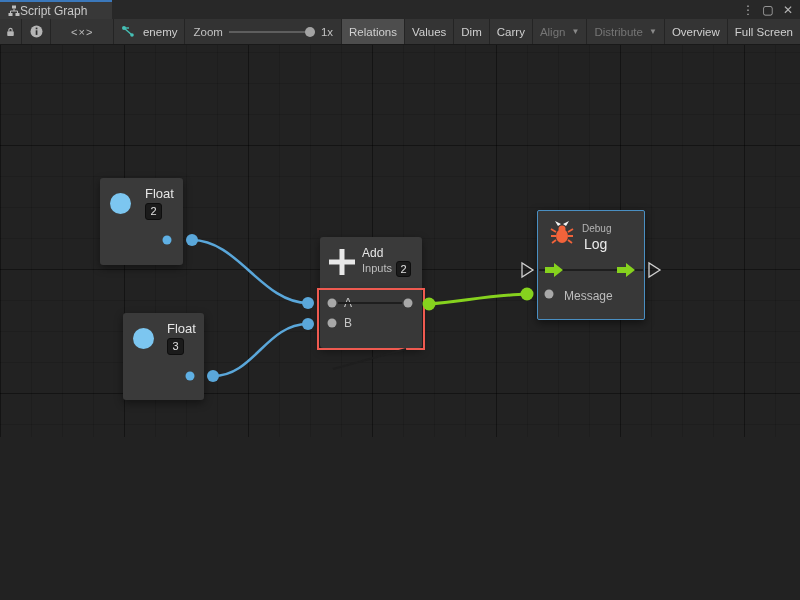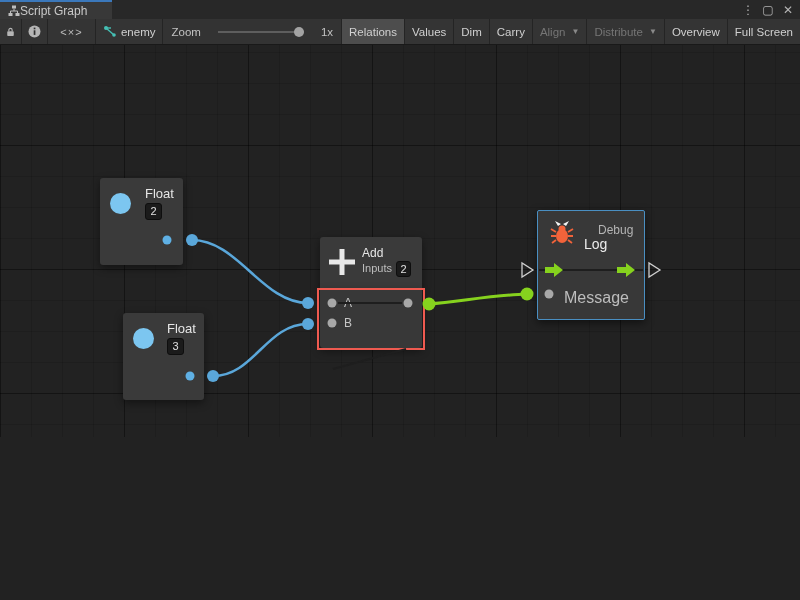--- a/index.html
+++ b/index.html
@@ -18,21 +18,21 @@
   
   .toolbar { width:800px; height:26px; background:#333; display:flex; align-items:stretch;
     border-bottom:1px solid #191919; white-space:nowrap; overflow:hidden; }
   .tbtn { display:flex; align-items:center; justify-content:center; gap:4px;
     background:#343434; border-right:1px solid #242424; color:#d0d0d0;
     font-size:11.5px; padding:0 7px; cursor:default; }
   .tbtn.iconbtn { padding:0 6px; }
   .tbtn.active { background:#4d4d4d;text-align:right; }
   .tbtn.disabled { color:#757575; }
   .tbtn .arrow { font-size:8px; color:#8a8a8a; margin-left:2px; }
-  .zoom-group { display:flex; align-items:center; gap:17px; padding:0 8px;
+  .zoom-group { display:flex; align-items:center; gap:6px; padding:0 8px;
     border-right:1px solid #242424; color:#c2c2c2; font-size:11.5px; }
   .slider { position:relative; width:86px; height:10px; }
   .slider .track { position:absolute; left:0; right:0; top:4px; height:2px; background:#5e5e5e; }
   .slider .handle { position:absolute; right:0; top:0; width:10px; height:10px;
     border-radius:50%; background:#a3a3a3; }
   .push { margin-left:auto; }
   .codeglyph { font-size:11px; letter-spacing:1px; color:#bdbdbd; }
 
   
   .canvas { position:relative; width:800px; height:392px; background-color:#222;
@@ -59,23 +59,23 @@
     box-shadow:0 3px 8px rgba(0,0,0,0.45); }
   .addbody { position:absolute; left:320px; top:244px; width:102px; height:59px;
     background:#383838; border-radius:0 0 3px 3px;
     box-shadow:0 3px 8px rgba(0,0,0,0.45); }
   .redhl { position:absolute; left:317px; top:243px; width:108px; height:62px;
     border:2px solid #ef5a50; z-index:5; pointer-events:none; }
 
   .debugnode { position:absolute; left:537px; top:165px; width:108px; height:110px;
     background:#383838; border:1px solid #4a8fc2; border-radius:2px;
     box-shadow:0 3px 8px rgba(0,0,0,0.5); }
-  .debug-cat { position:absolute; left:60px; top:12px; color:#b4b4b4; font-size:12px; }
+  .debug-cat { position:absolute; left:44px; top:12px; color:#b4b4b4; font-size:10px; }
   .debug-title { position:absolute; left:46px; top:25px; color:#ececec; font-size:14px; }
-  .debug-msg { position:absolute; left:26px; top:78px; color:#bdbdbd; font-size:16px; }
+  .debug-msg { position:absolute; left:26px; top:78px; color:#bdbdbd; font-size:12px; }
 
   .overlay { position:absolute; left:0; top:0; width:800px; height:555px;
     z-index:6; pointer-events:none; }
 </style>
 </head>
 <body>
 
 <div class="tabbar">
   <div class="tab">
     <svg width="12" height="12" viewBox="0 0 12 12">

